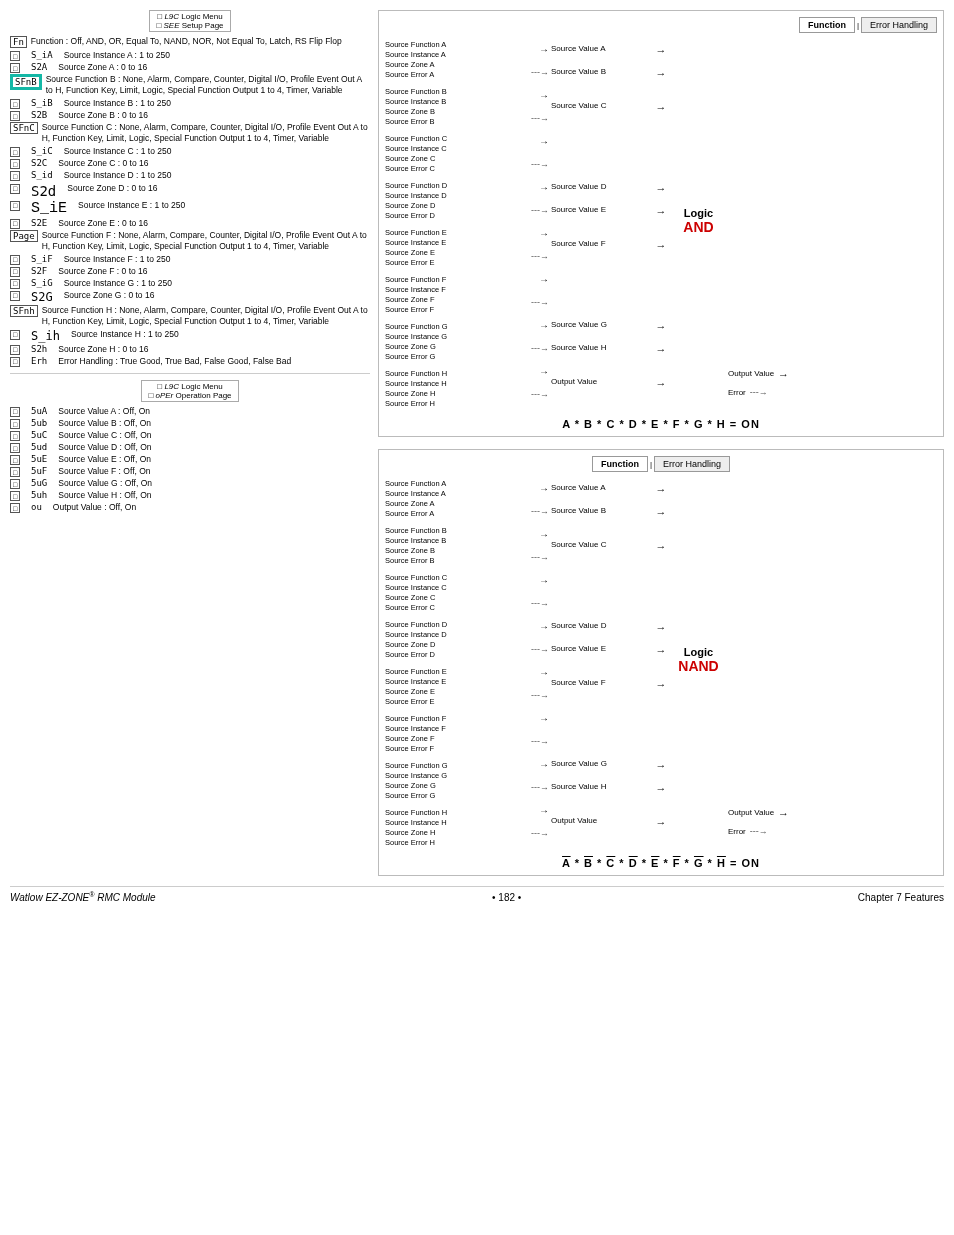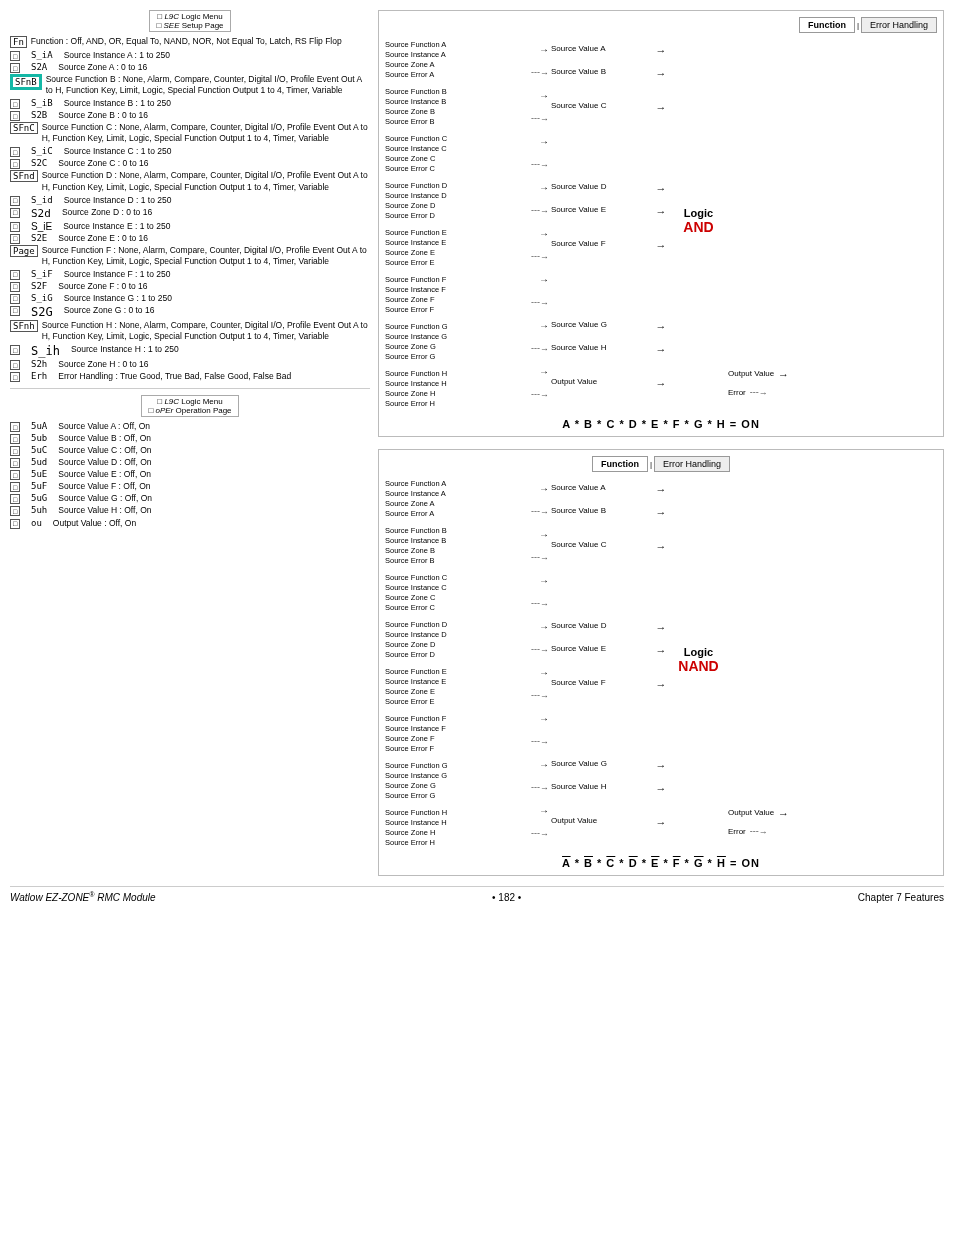--- a/index.html
+++ b/index.html
@@ -166,38 +166,34 @@
         <span class="cb">□</span>
         <span style="font-family:monospace; font-size:9px;">S_iC</span>
         <span class="item-desc">Source Instance C : 1 to 250</span>
       </div>
       <div class="checkbox-wrapper">
         <span class="cb">□</span>
         <span style="font-family:monospace; font-size:9px;">S2C</span>
         <span class="item-desc">Source Zone C : 0 to 16</span>
       </div>
 
-      <div class="bracket-item">
-        <span style="font-family:monospace; font-size:9px; white-space:nowrap; margin-right:2px; border:1px solid #555; padding:0 2px;">SFnd</span>
-        <span class="item-desc">Source Function D : None, Alarm, Compare, Counter, Digital I/O, Profile Event Out A to H, Function Key, Limit, Logic, Special Function Output 1 to 4, Timer, Variable</span>
-      </div>
       <div class="checkbox-wrapper">
         <span class="cb">□</span>
         <span style="font-family:monospace; font-size:9px;">S_id</span>
         <span class="item-desc">Source Instance D : 1 to 250</span>
       </div>
       <div class="checkbox-wrapper">
         <span class="cb">□</span>
-        <span style="font-family:monospace; font-size:11px;">S2d</span>
+        <span style="font-family:monospace; font-size:14px;">S2d</span>
         <span class="item-desc">Source Zone D : 0 to 16</span>
       </div>
 
       <div class="checkbox-wrapper">
         <span class="cb">□</span>
-        <span style="font-family:Liberation Sans, sans-serif; font-size:10px;">S_iE</span>
+        <span style="font-family:Liberation Mono, monospace; font-size:15px;">S_iE</span>
         <span class="item-desc">Source Instance E : 1 to 250</span>
       </div>
       <div class="checkbox-wrapper">
         <span class="cb">□</span>
         <span style="font-family:monospace; font-size:9px;">S2E</span>
         <span class="item-desc">Source Zone E : 0 to 16</span>
       </div>
 
       <div class="bracket-item">
         <span style="font-family:monospace; font-size:9px; white-space:nowrap; margin-right:2px; border:1px solid #555; padding:0 2px;">Page</span>

